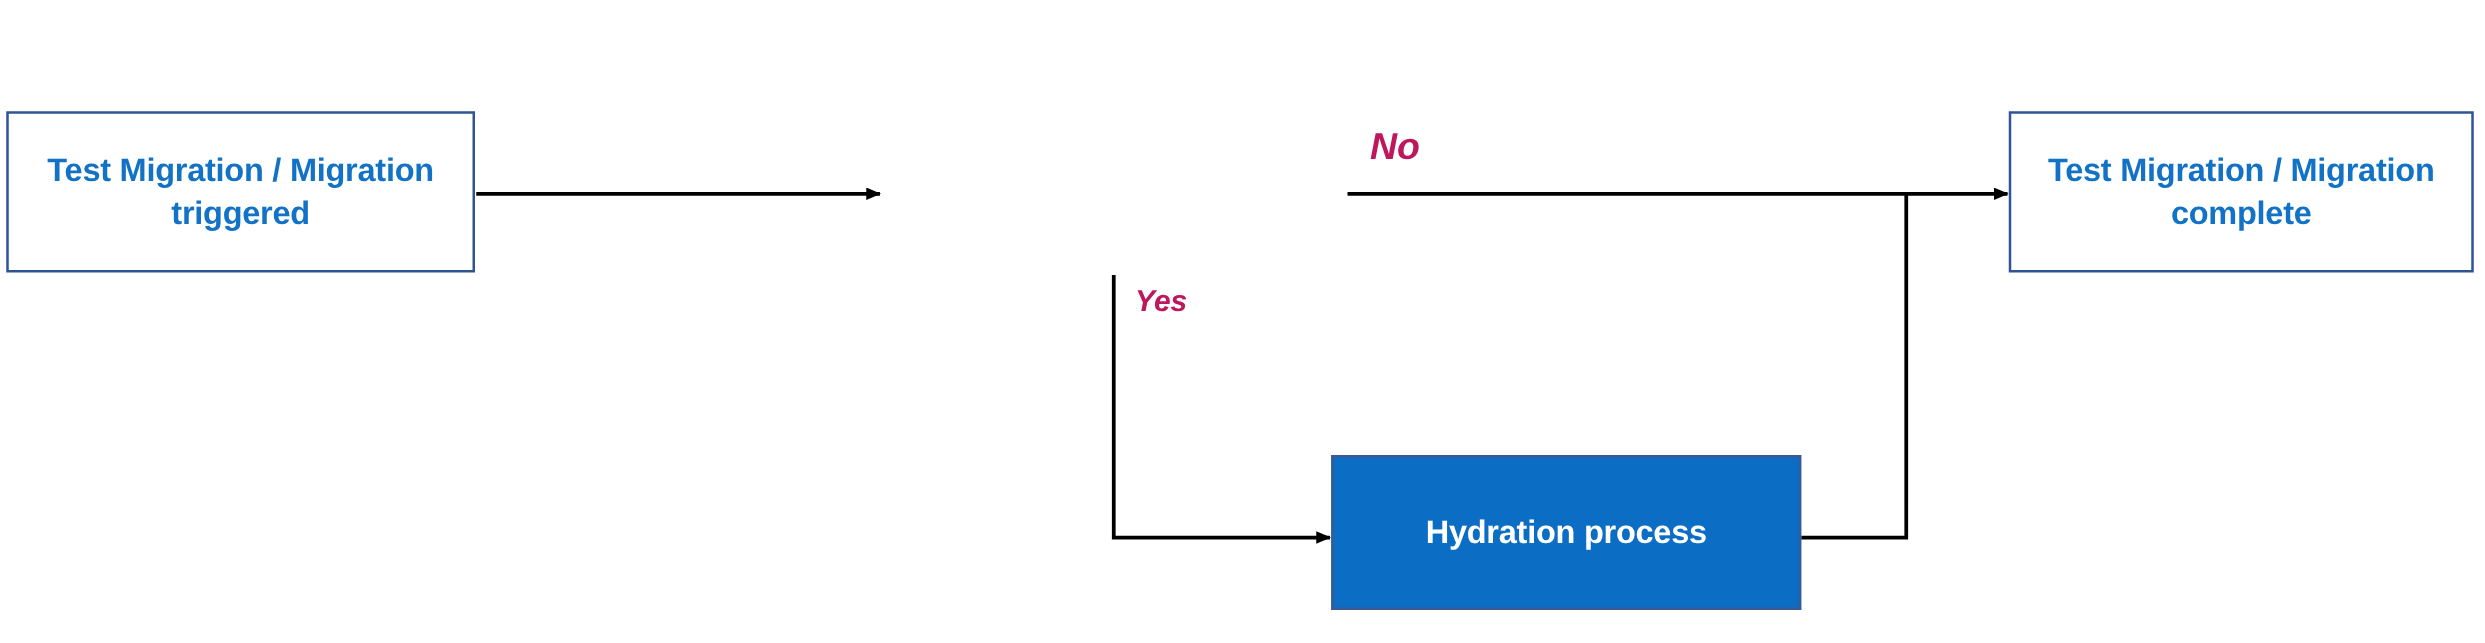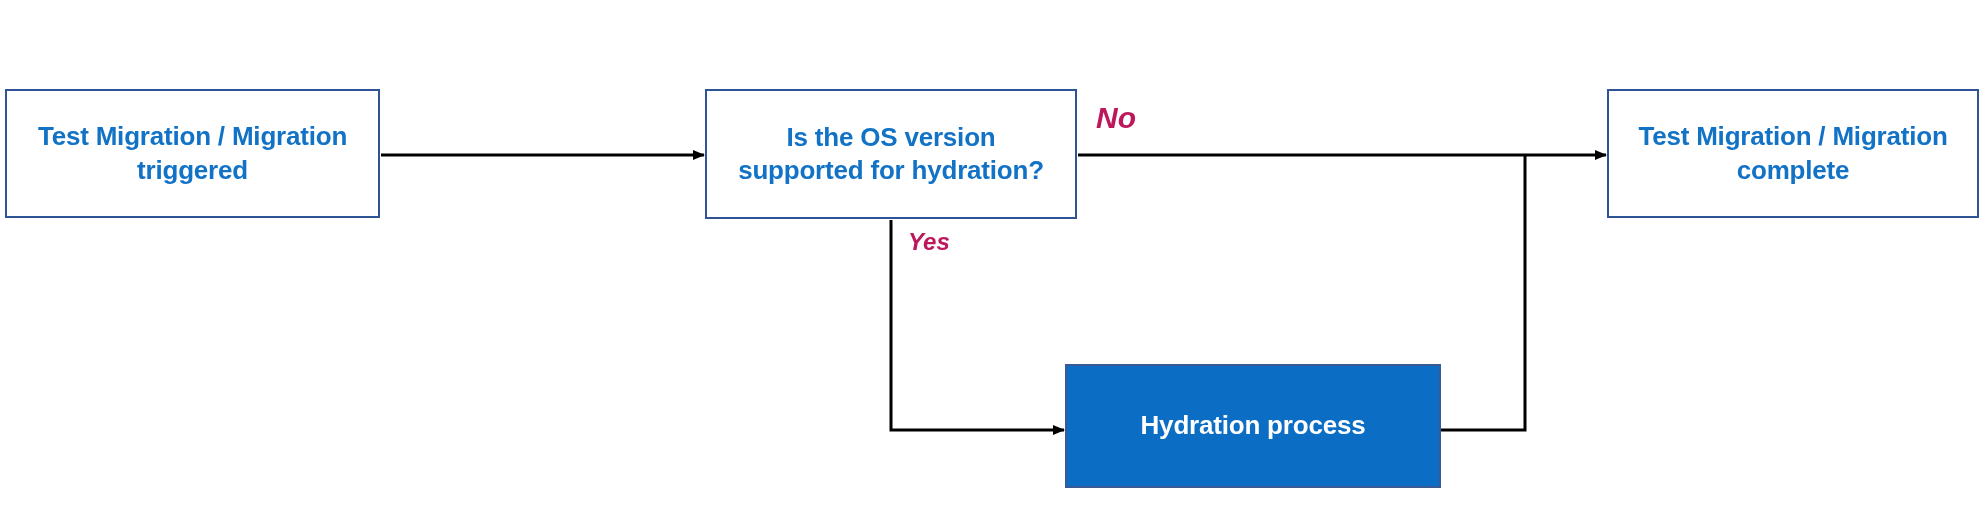--- a/index.html
+++ b/index.html
@@ -97,24 +97,20 @@
     <path d="M 891 220 L 891 430 L 1064 430" fill="none" stroke="#000000" stroke-width="3" marker-end="url(#arrow)"></path>
 
     <path d="M 1441 430 L 1525 430 L 1525 156" fill="none" stroke="#000000" stroke-width="3"></path>
   </svg>
 
   <div id="node-start" class="node node-outline">
     <span class="node-text">Test Migration / Migration
 triggered</span>
   </div>
 
-  <div id="node-decision" class="node node-outline">
-    <span class="node-text">Is the OS version
-supported for hydration?</span>
-  </div>
 
   <div id="node-hydration" class="node node-filled">
     <span class="node-text">Hydration process</span>
   </div>
 
   <div id="node-complete" class="node node-outline">
     <span class="node-text">Test Migration / Migration
 complete</span>
   </div>
 

